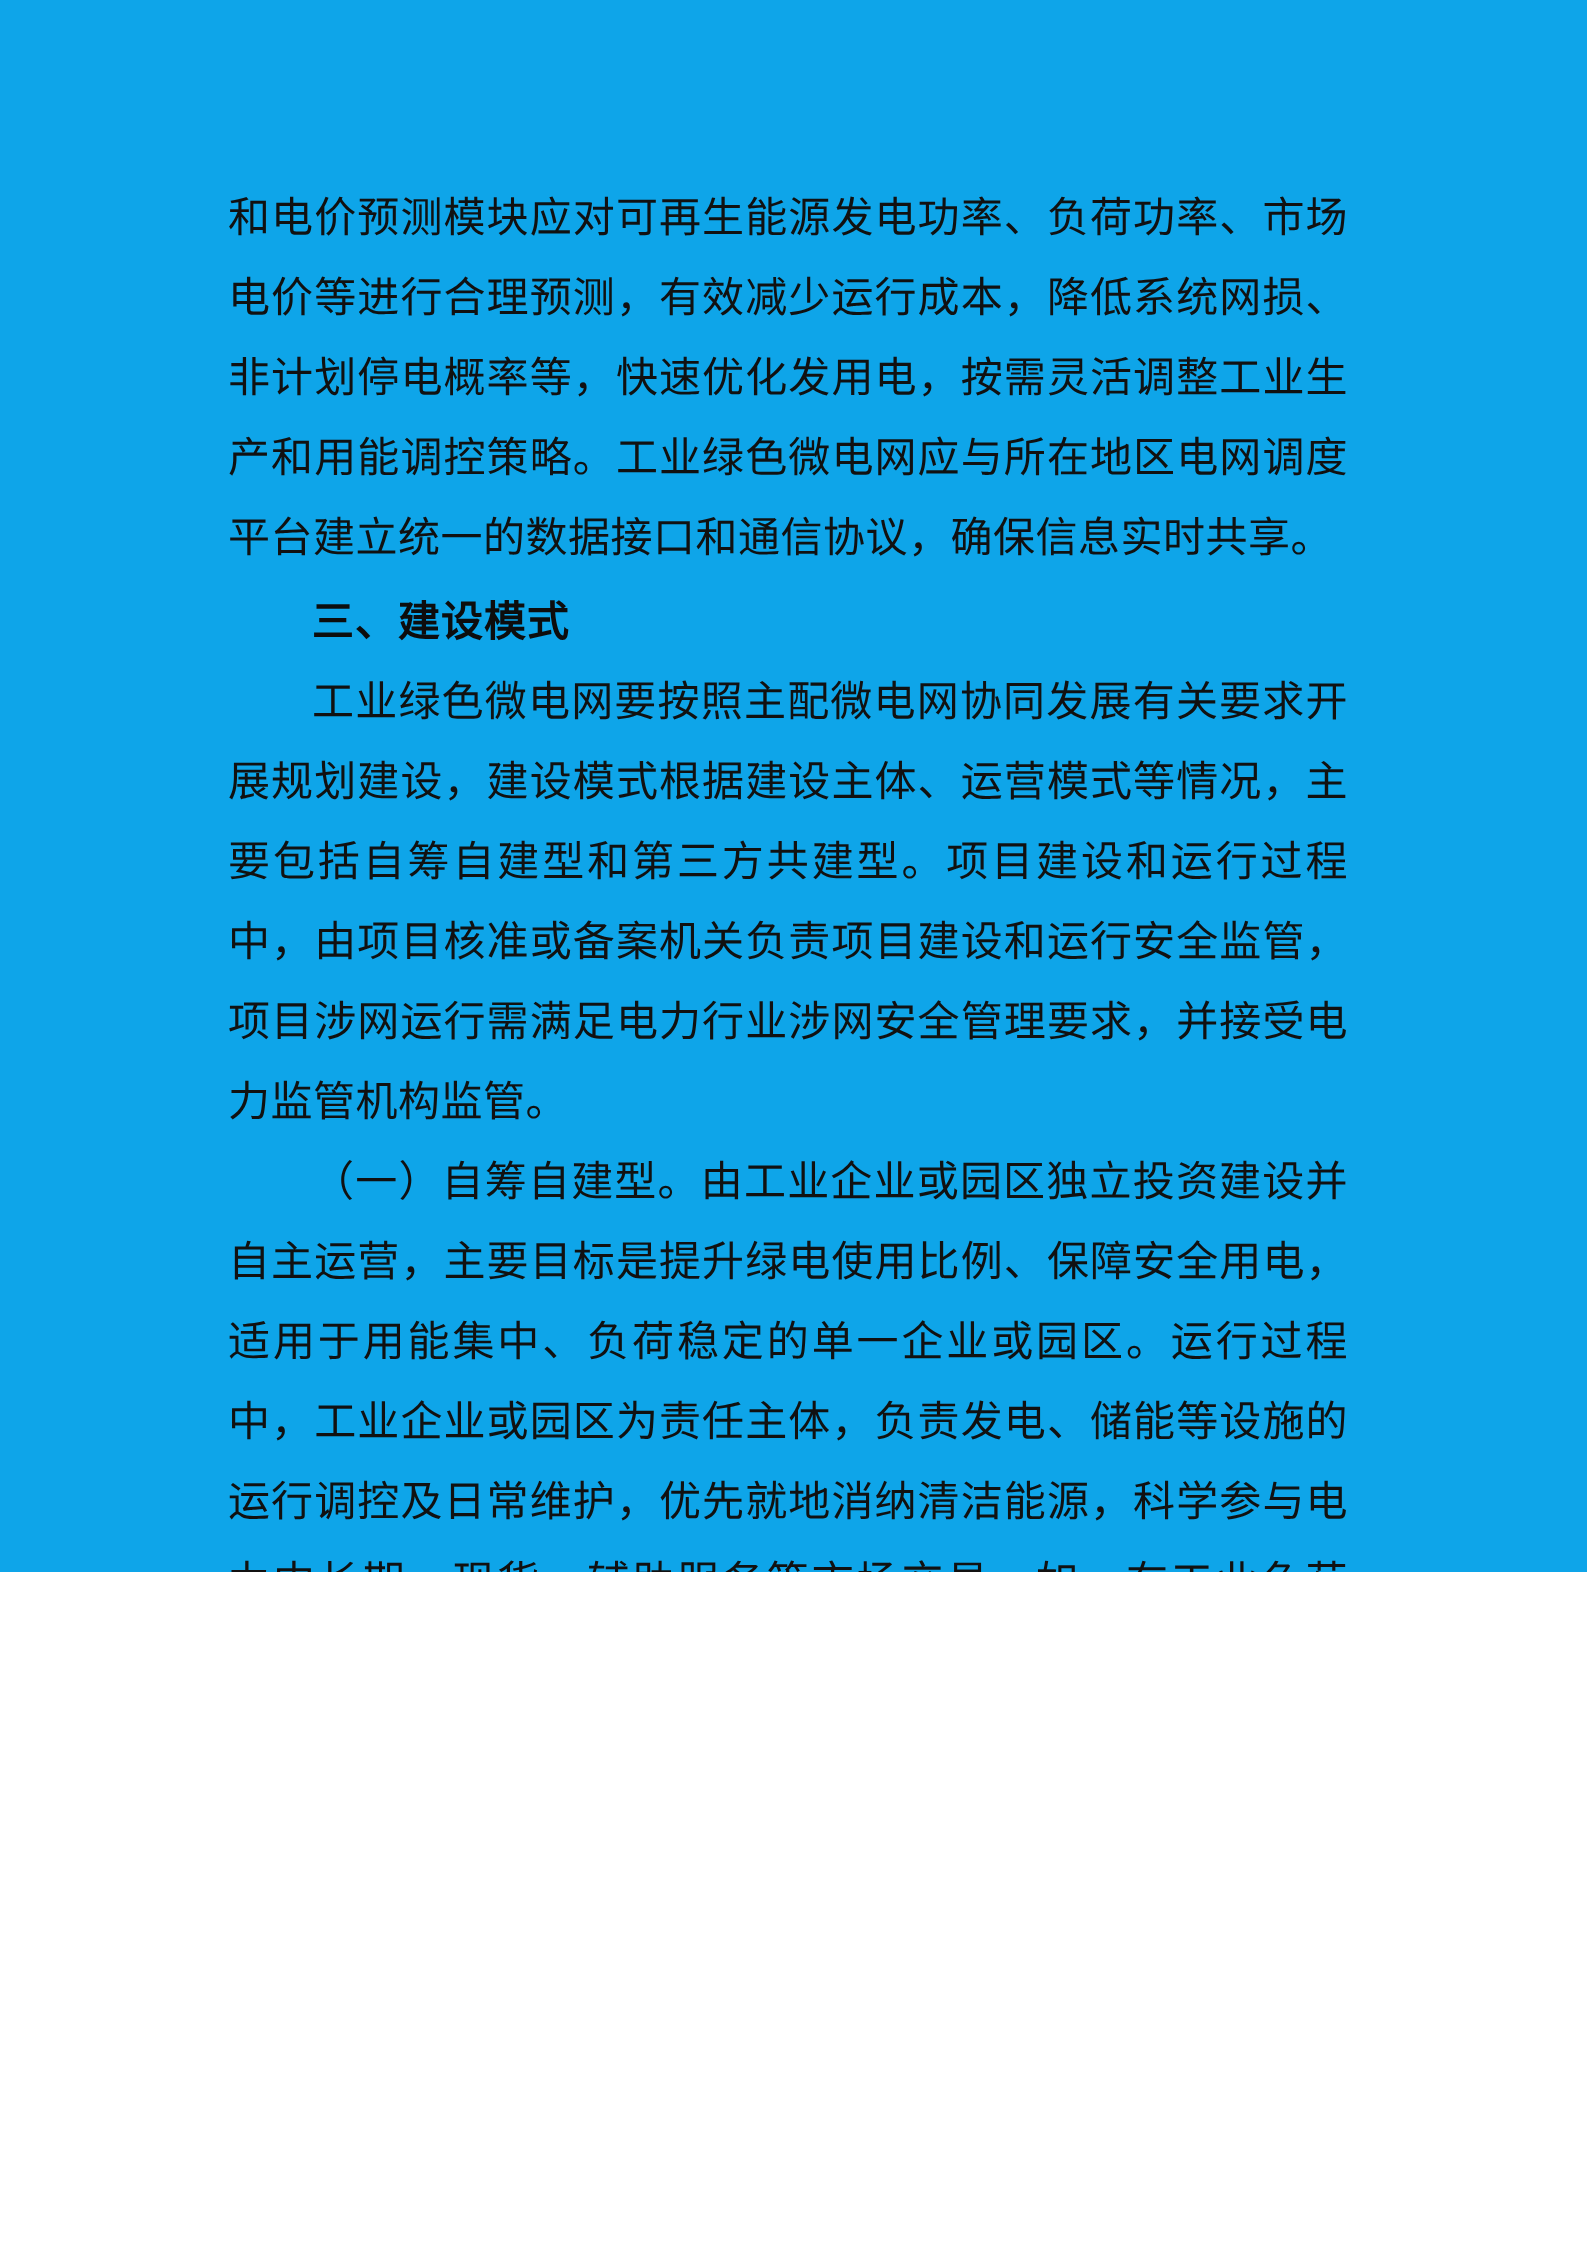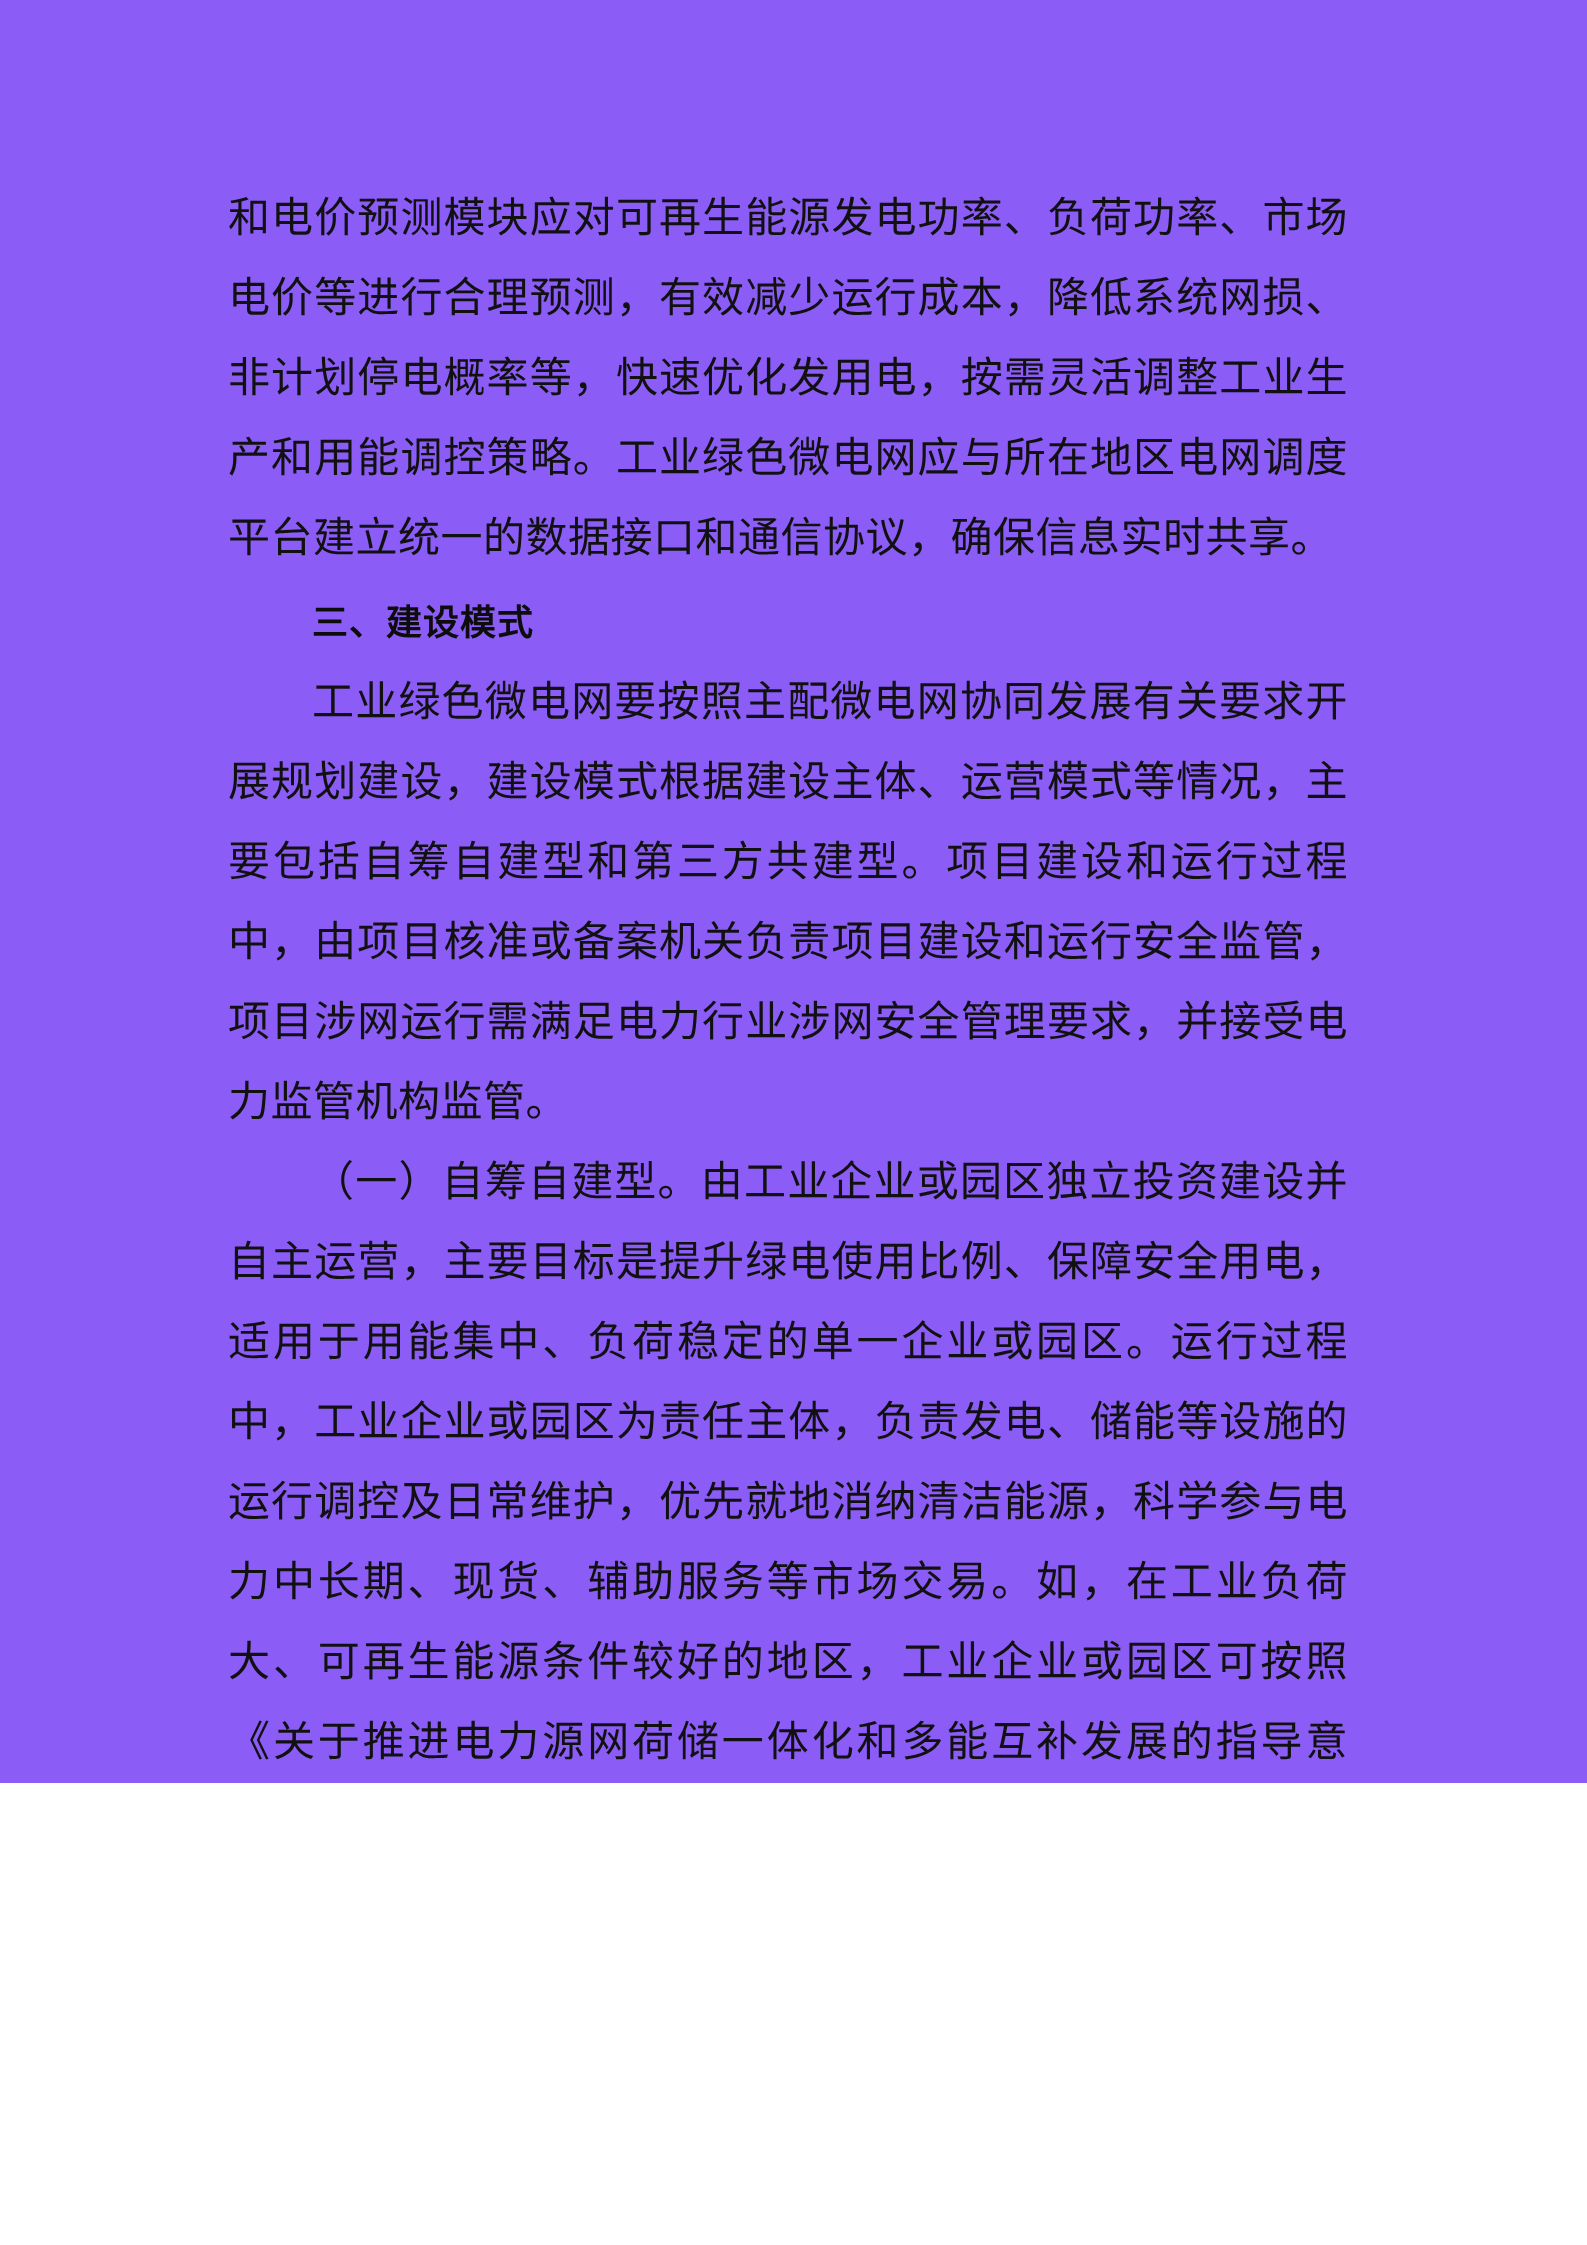--- a/index.html
+++ b/index.html
@@ -4,22 +4,22 @@
 <title>工业绿色微电网建设模式文件</title>
 <style>
   html, body {
     margin: 0;
     padding: 0;
     background: #ffffff;
   }
   .page {
     position: relative;
     width: 1587px;
-    height: 1783px;
-    background: #8b5cf6;
+    height: 1572px;
+    background: #0ea5e9;
     margin: 0 auto;
     box-sizing: border-box;
     font-family: "DejaVu Serif", "Liberation Serif", serif;
     color: #1a1a1a;
     overflow: hidden;
   }
   .content {
     position: absolute;
     left: 228px;
     top: 178px;
@@ -33,21 +33,21 @@
     text-align: justify;
     text-justify: inter-ideograph;
     color: #111111;
     font-family: "DejaVu Serif", "Liberation Serif", serif;
   }
   p.indent {
     text-indent: 84px;
   }
   .heading {
     margin: 0;
-    font-size: 36px;
+    font-size: 42px;
     line-height: 80px;
     font-weight: bold;
     text-indent: 84px;
     color: #0d0d0d;
     letter-spacing: 1px;
   }
   .bold-lead {
     font-weight: normal;
   }
   .block-gap {

